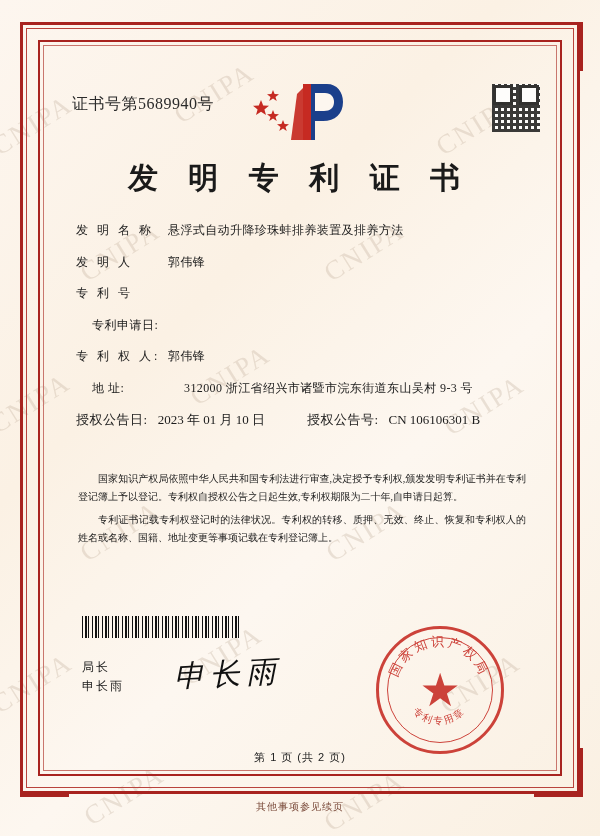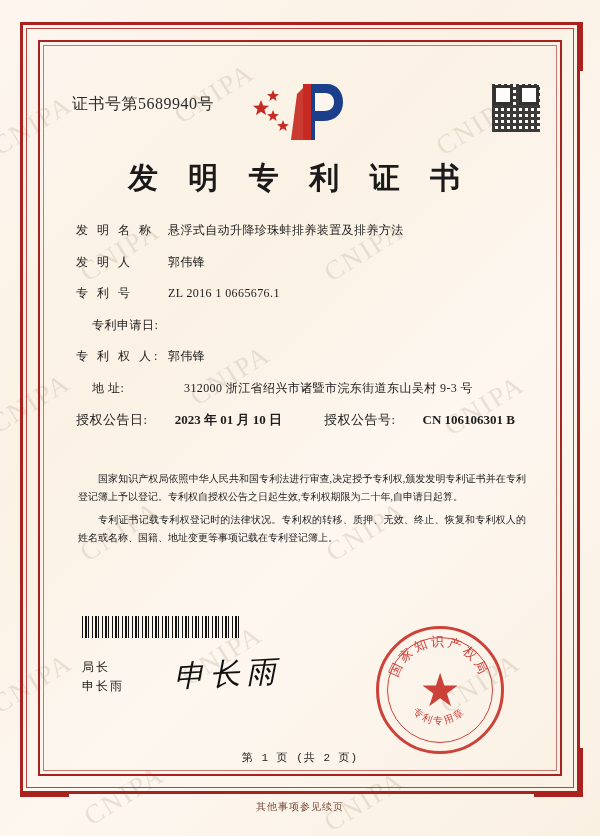--- a/index.html
+++ b/index.html
@@ -171,21 +171,21 @@
     flex: 1;
     letter-spacing: 0.4px;
   }
   .row-inline {
     display: flex;
     align-items: baseline;
     font-size: 13px;
     margin-bottom: 14.5px;
   }
   .seg-label { white-space: nowrap; letter-spacing: 0.5px; }
-  .seg-value { margin-left: 27px; white-space: nowrap; font-weight: bold; }
+  .seg-value { margin-left: 10px; white-space: nowrap; }
   .seg-gap { width: 42px; flex: none; }
 
   .paras {
     position: absolute;
     left: 22px;
     top: 410px;
     width: 448px;
     font-family: "Liberation Serif", serif;
     font-size: 10px;
     line-height: 1.75;
@@ -255,21 +255,21 @@
     line-height: 52px;
     text-align: center;
   }
 
   .page-no {
     position: absolute;
     left: 0; right: 0;
     top: 690px;
     text-align: center;
     font-size: 11px;
-    font-family: Liberation Mono, monospace;
+    font-family: Liberation Sans, sans-serif;
     color: #222;
     letter-spacing: 1px;
   }
 
   .footer-note {
     position: absolute;
     left: 0; right: 0;
     top: 800px;
     text-align: center;
     font-size: 10px;
@@ -338,21 +338,20 @@
         <div class="value">悬浮式自动升降珍珠蚌排养装置及排养方法</div>
       </div>
 
       <div class="row">
         <div class="label">发 明 人</div>
         <div class="value">郭伟锋</div>
       </div>
 
       <div class="row">
         <div class="label">专 利 号</div>
-        <div class="value">ZL 2016 1 0665676.1</div>
       </div>
 
       <div class="row">
         <div class="label tight">专利申请日:</div>
       </div>
 
       <div class="row">
         <div class="label">专 利 权 人:</div>
         <div class="value">郭伟锋</div>
       </div>

